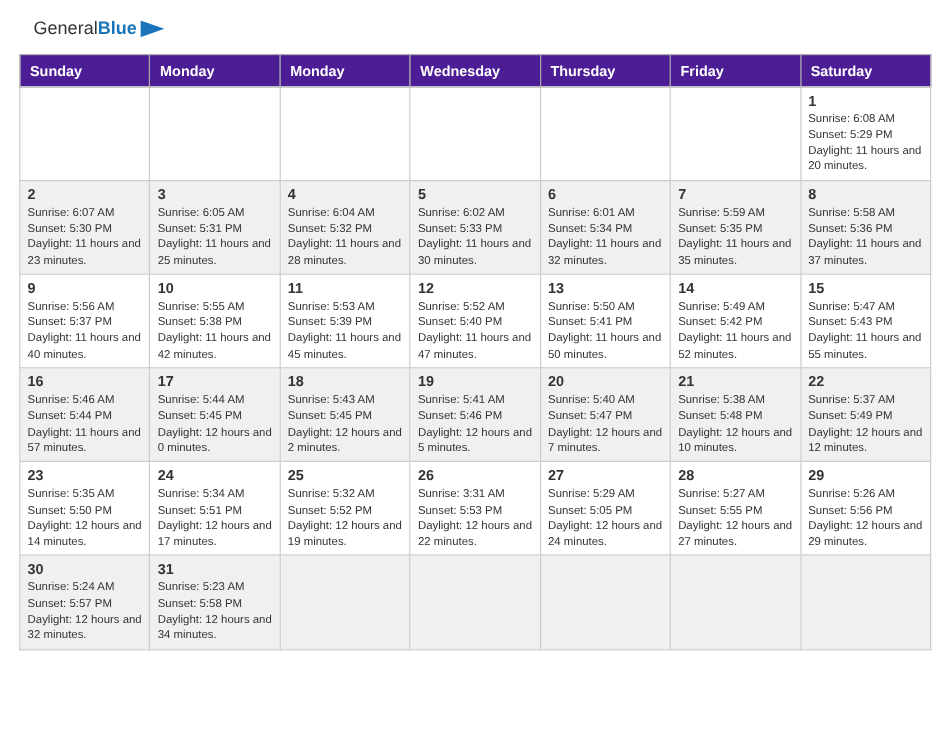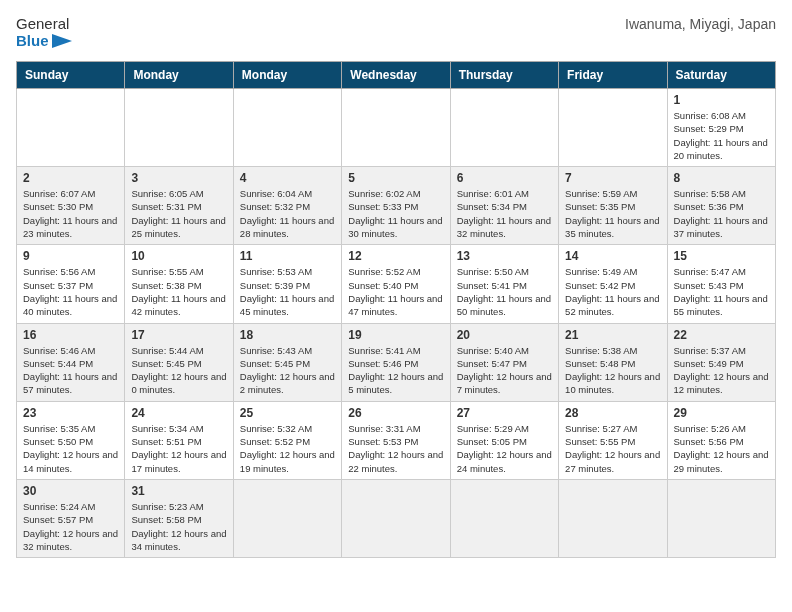--- a/index.html
+++ b/index.html
@@ -32,21 +32,21 @@
     .location-title {
       font-size: 14px;
       color: #555;
     }
     .calendar {
       width: 100%;
       border-collapse: collapse;
       border: 1px solid #ccc;
     }
     .calendar th {
-      background-color: #0c4a6e;
+      background-color: #4c1d95;
       color: #fff;
       font-size: 12px;
       font-weight: bold;
       text-align: left;
       padding: 6px 8px;
       border: 1px solid #aaa;
     }
     .calendar td {
       border: 1px solid #ccc;
       vertical-align: top;
@@ -73,34 +73,33 @@
     }
     .row-shaded td {
       background: #f0f0f0;
     }
   </style>
 </head>
 <body>
 
 <div class="header-area">
   <div class="logo">
-    <div style="display:flex;flex-direction:column;line-height:1.1;">
+    <div style="display:flex;flex-direction:row;line-height:1.1;margin-left:12px;">
       <div style="font-size:15px;color:#333;font-family:Arial;">
         <span style="font-weight:normal;">General</span>
       </div>
       <div style="font-size:15px;color:#1a75b8;font-weight:bold;font-family:Arial;display:flex;align-items:center;gap:3px;text-align:right;">
         Blue
         <svg width="20" height="14" viewBox="0 0 20 14">
           <polygon points="0,0 20,7 0,14" fill="#1a75b8"></polygon>
         </svg>
       </div>
     </div>
   </div>
   <div class="title-block">
-    <div class="location-title">Iwanuma, Miyagi, Japan</div>
   </div>
 </div>
 
 <table class="calendar">
   <thead>
     <tr>
     <th>Sunday</th>
         <th>Monday</th>
         <th>Monday</th>
         <th>Wednesday</th>

